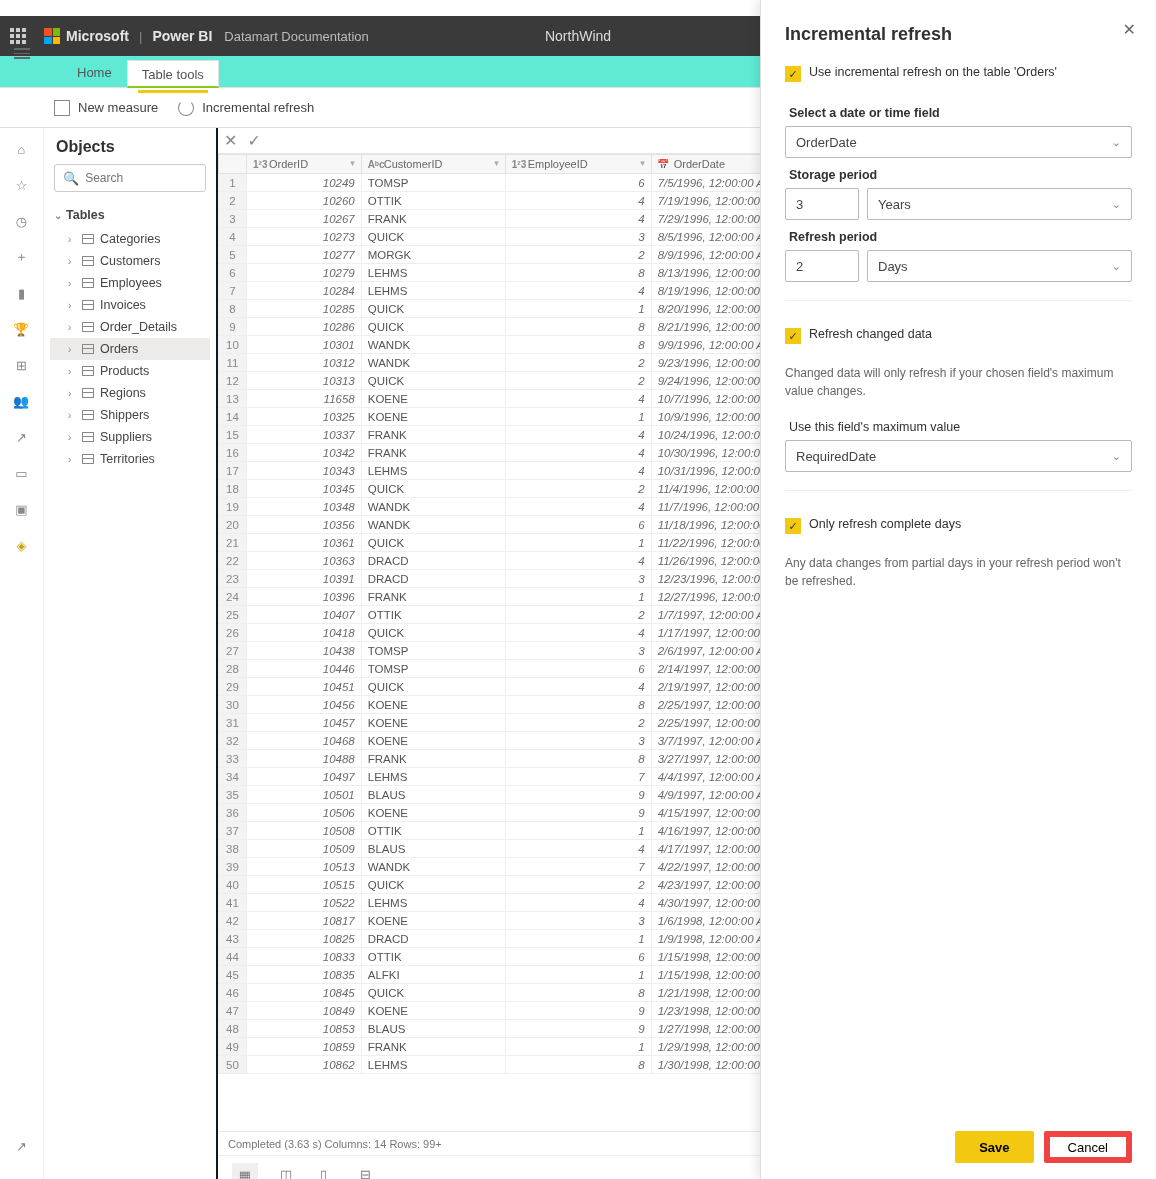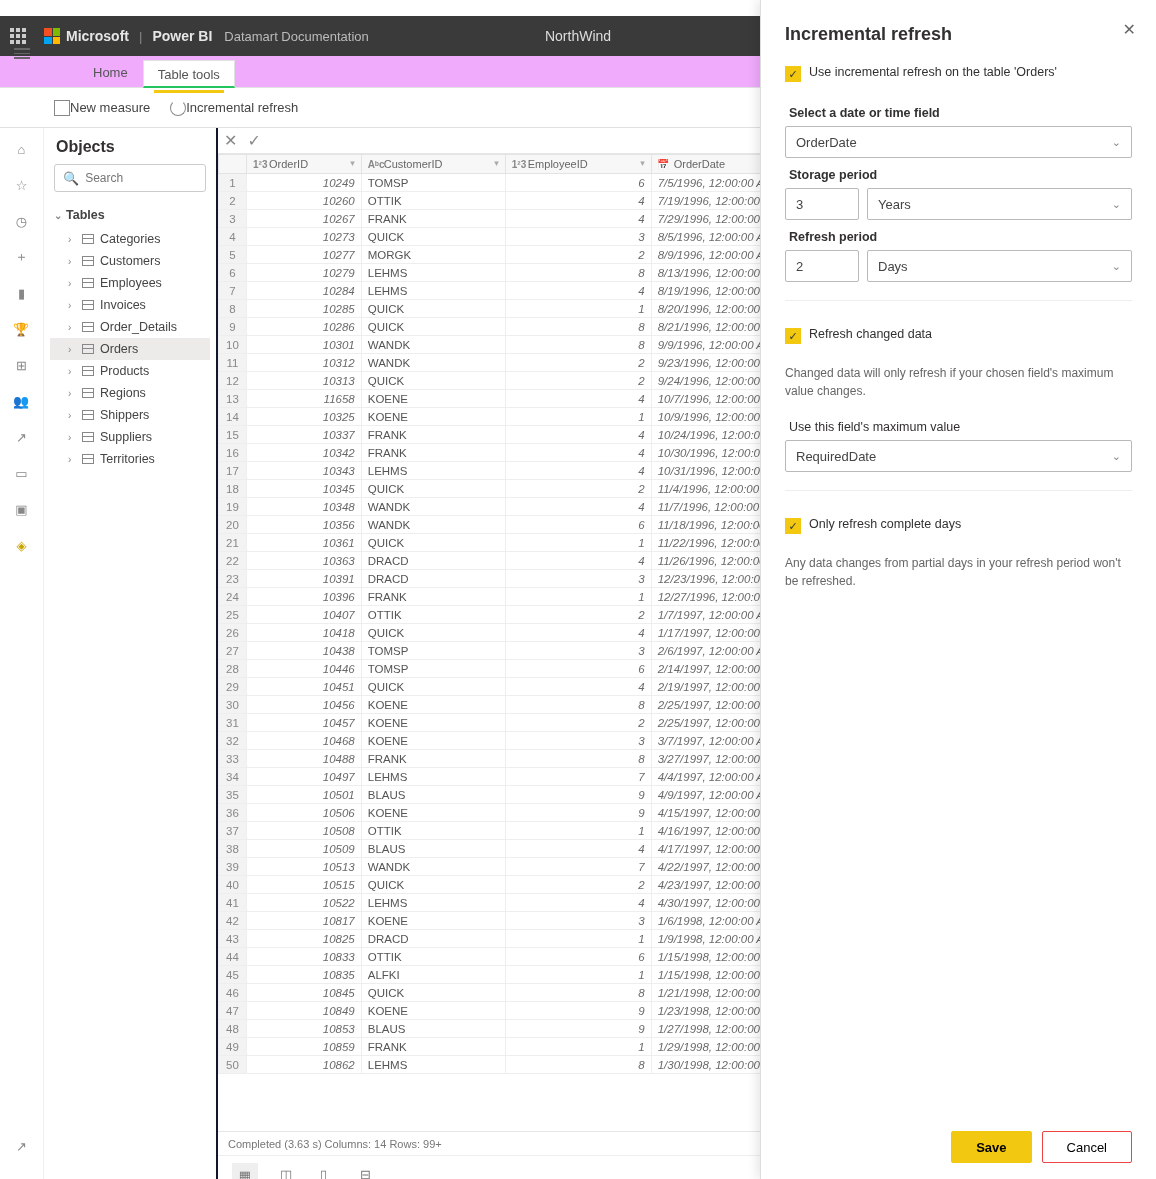--- a/index.html
+++ b/index.html
@@ -11,29 +11,29 @@
 .waffle span { background:#ccc; }
 .ms-logo { width:16px; height:16px; margin-right:6px; display:grid; grid-template-columns:1fr 1fr; grid-template-rows:1fr 1fr; gap:1px; }
 .ms-logo span:nth-child(1){background:#f25022}.ms-logo span:nth-child(2){background:#7fba00}.ms-logo span:nth-child(3){background:#00a4ef}.ms-logo span:nth-child(4){background:#ffb900}
 .top-bar .brand { font-weight:600; font-size:14px; }
 .top-bar .sep { margin:0 10px; color:#888; }
 .top-bar .app { font-weight:600; font-size:14px; }
 .top-bar .subtitle { margin-left:12px; color:#bbb; font-size:13px; }
 .top-bar .center { position:absolute; left:50%; transform:translateX(-50%); color:#ddd; font-size:14px; }
 
 
-.ribbon-tabs { height:32px; border-bottom:1px solid #e1e1e1; display:flex; align-items:flex-end; padding-left:78px; background:#f0abfc; }
+.ribbon-tabs { height:32px; border-bottom:1px solid #e1e1e1; display:flex; align-items:flex-end; padding-left:62px; background:#5eead4; }
 .ribbon-tabs .hamburger { position:absolute; left:14px; top:48px; }
 .ribbon-tabs .tab { padding:6px 14px; font-size:13px; color:#555; cursor:pointer; border:1px solid transparent; }
 .ribbon-tabs .tab.active { background:#fff; border:1px solid #e1e1e1; border-bottom-color:#fff; position:relative; top:1px; }
 .ribbon-tabs .tab.active::after { content:""; position:absolute; left:10px; right:10px; bottom:-1px; height:3px; background:#f2c811; transform:translateY(6px);}
-.ribbon-tabs .tab.active { border-bottom:2px solid #22c55e; padding-bottom:4px;margin-top:20px; }
+.ribbon-tabs .tab.active { border-bottom:2px solid #84cc16; padding-bottom:4px;margin-top:20px; }
 
 .ribbon-cmds { height:40px; background:#fff; border-bottom:1px solid #e1e1e1; display:flex; align-items:center; padding-left:54px; gap:20px; }
-.ribbon-cmds .cmd { display:flex; align-items:center; font-size:13px; color:#444; cursor:pointer; }
+.ribbon-cmds .cmd { display:flex; align-items:center; gap:8px; font-size:13px; color:#444; cursor:pointer; }
 .cmd-icon { width:16px; height:16px; border:1px solid #888; display:inline-block; }
 .cmd-icon.refresh { border:none; position:relative; }
 .cmd-icon.refresh::before { content:""; position:absolute; width:14px; height:14px; border:1.5px solid #888; border-radius:50%; border-top-color:transparent; }
 
 
 .main { display:flex; height: calc(1179px - 40px - 32px - 40px); }
 .left-rail { width:44px; background:#fff; border-right:1px solid #eee; display:flex; flex-direction:column; align-items:center; padding-top:12px; gap:18px; }
 .left-rail .rail-icon { width:18px; height:18px; color:#888; cursor:pointer; display:flex; align-items:center; justify-content:center; }
 .left-rail .rail-icon.active { color:#c9a400; }
 .left-rail .bottom { margin-top:auto; margin-bottom:40px; }
@@ -81,21 +81,21 @@
 .flyout .chkbox { width:16px; height:16px; background:#f2c811; display:flex; align-items:center; justify-content:center; color:#333; font-size:11px; flex-shrink:0; margin-top:1px; }
 .flyout label.fld { font-size:12.5px; font-weight:600; display:block; margin:10px 4px 6px; }
 .flyout .select, .flyout .numin { height:32px; border:1px solid #b9b9b9; border-radius:2px; background:#fff; display:flex; align-items:center; padding:0 10px; font-size:13px; color:#444; justify-content:space-between; }
 .flyout .select .caret { color:#888; font-size:11px; }
 .flyout .pair { display:flex; gap:8px; }
 .flyout .pair .numin { width:74px; }
 .flyout .pair .select { flex:1; }
 .flyout hr { border:none; border-top:1px solid #eee; margin:18px 0; }
 .flyout .helper { font-size:12px; color:#666; line-height:1.5; margin:6px 0 10px; }
 .flyout .footer { margin-top:auto; display:flex; justify-content:flex-end; gap:10px; padding-top:10px; }
-.flyout .btn { height:32px; padding:0 24px; border:1px solid #ef4444; background:#fff; font-size:13px; cursor:pointer; border-radius:2px; }
+.flyout .btn { height:32px; padding:0 18px; border:6px solid #ef4444; background:#fff; font-size:13px; cursor:pointer; border-radius:2px; }
 .flyout .btn.primary { background:#f2c811; border-color:#f2c811; font-weight:600; }
 
 .hamburger-lines { width:16px; display:flex; flex-direction:column; gap:3px; }
 .hamburger-lines span { height:1.5px; background:#666; }
 </style>
 </head>
 <body>
 
 <div class="top-bar">
   <div class="waffle">

